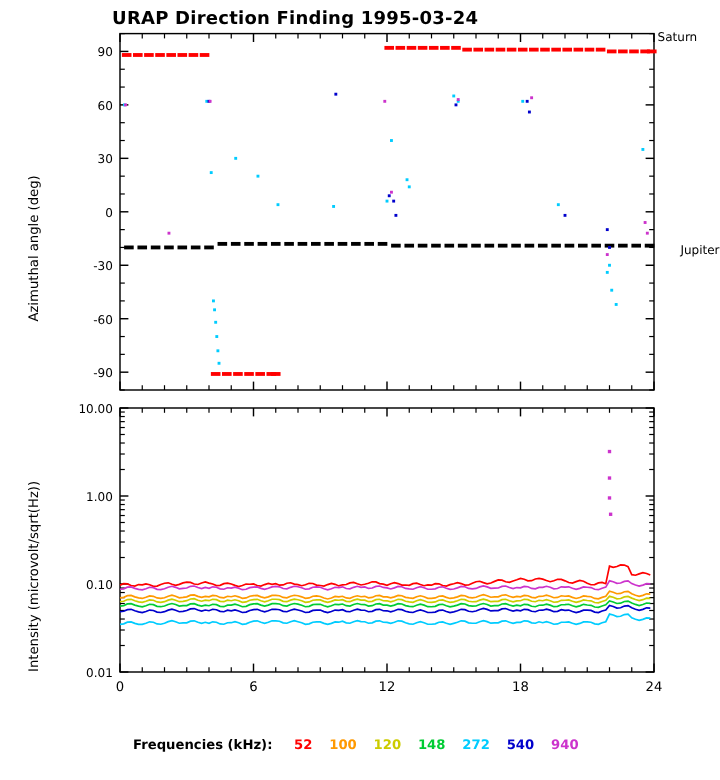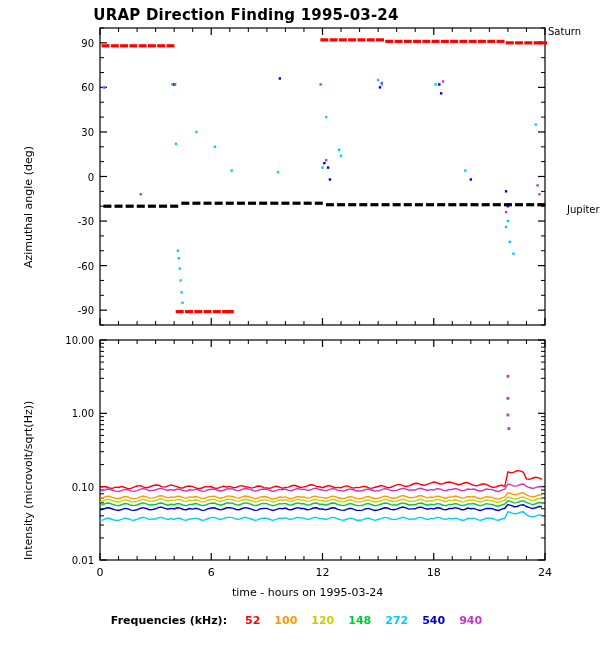--- a/index.html
+++ b/index.html
@@ -48,21 +48,20 @@
 </style>
 </head>
 <body>
 
 <div class="fig">
 
   <div class="title">URAP Direction Finding  1995-03-24</div>
 
   <div class="rot" style="left:22px;top:268px;">Azimuthal angle (deg)</div>
   <div class="rot" style="left:22px;top:560px;">Intensity (microvolt/sqrt(Hz))</div>
-  <div class="axlabel" style="left:232px;top:586px;">time - hours on 1995-03-24</div>
 
   <div class="annot" style="left:548px;top:26px;">Saturn</div>
   <div class="annot" style="left:567px;top:204px;">Jupiter</div>
 
   <svg width="600" height="650" viewBox="0 0 600 650">
     <g id="top-plot">
         <rect x="100" y="28" width="445" height="297" fill="none" stroke="#000" stroke-width="1.2"></rect>
         <line x1="100" y1="310.15" x2="107" y2="310.15" stroke="#000" stroke-width="1.2"></line>
         <line x1="545" y1="310.15" x2="538" y2="310.15" stroke="#000" stroke-width="1.2"></line>
         <text x="94" y="314.15" text-anchor="end" font-family="&quot;DejaVu Sans&quot;, sans-serif" font-size="10" fill="#000">-90</text>

